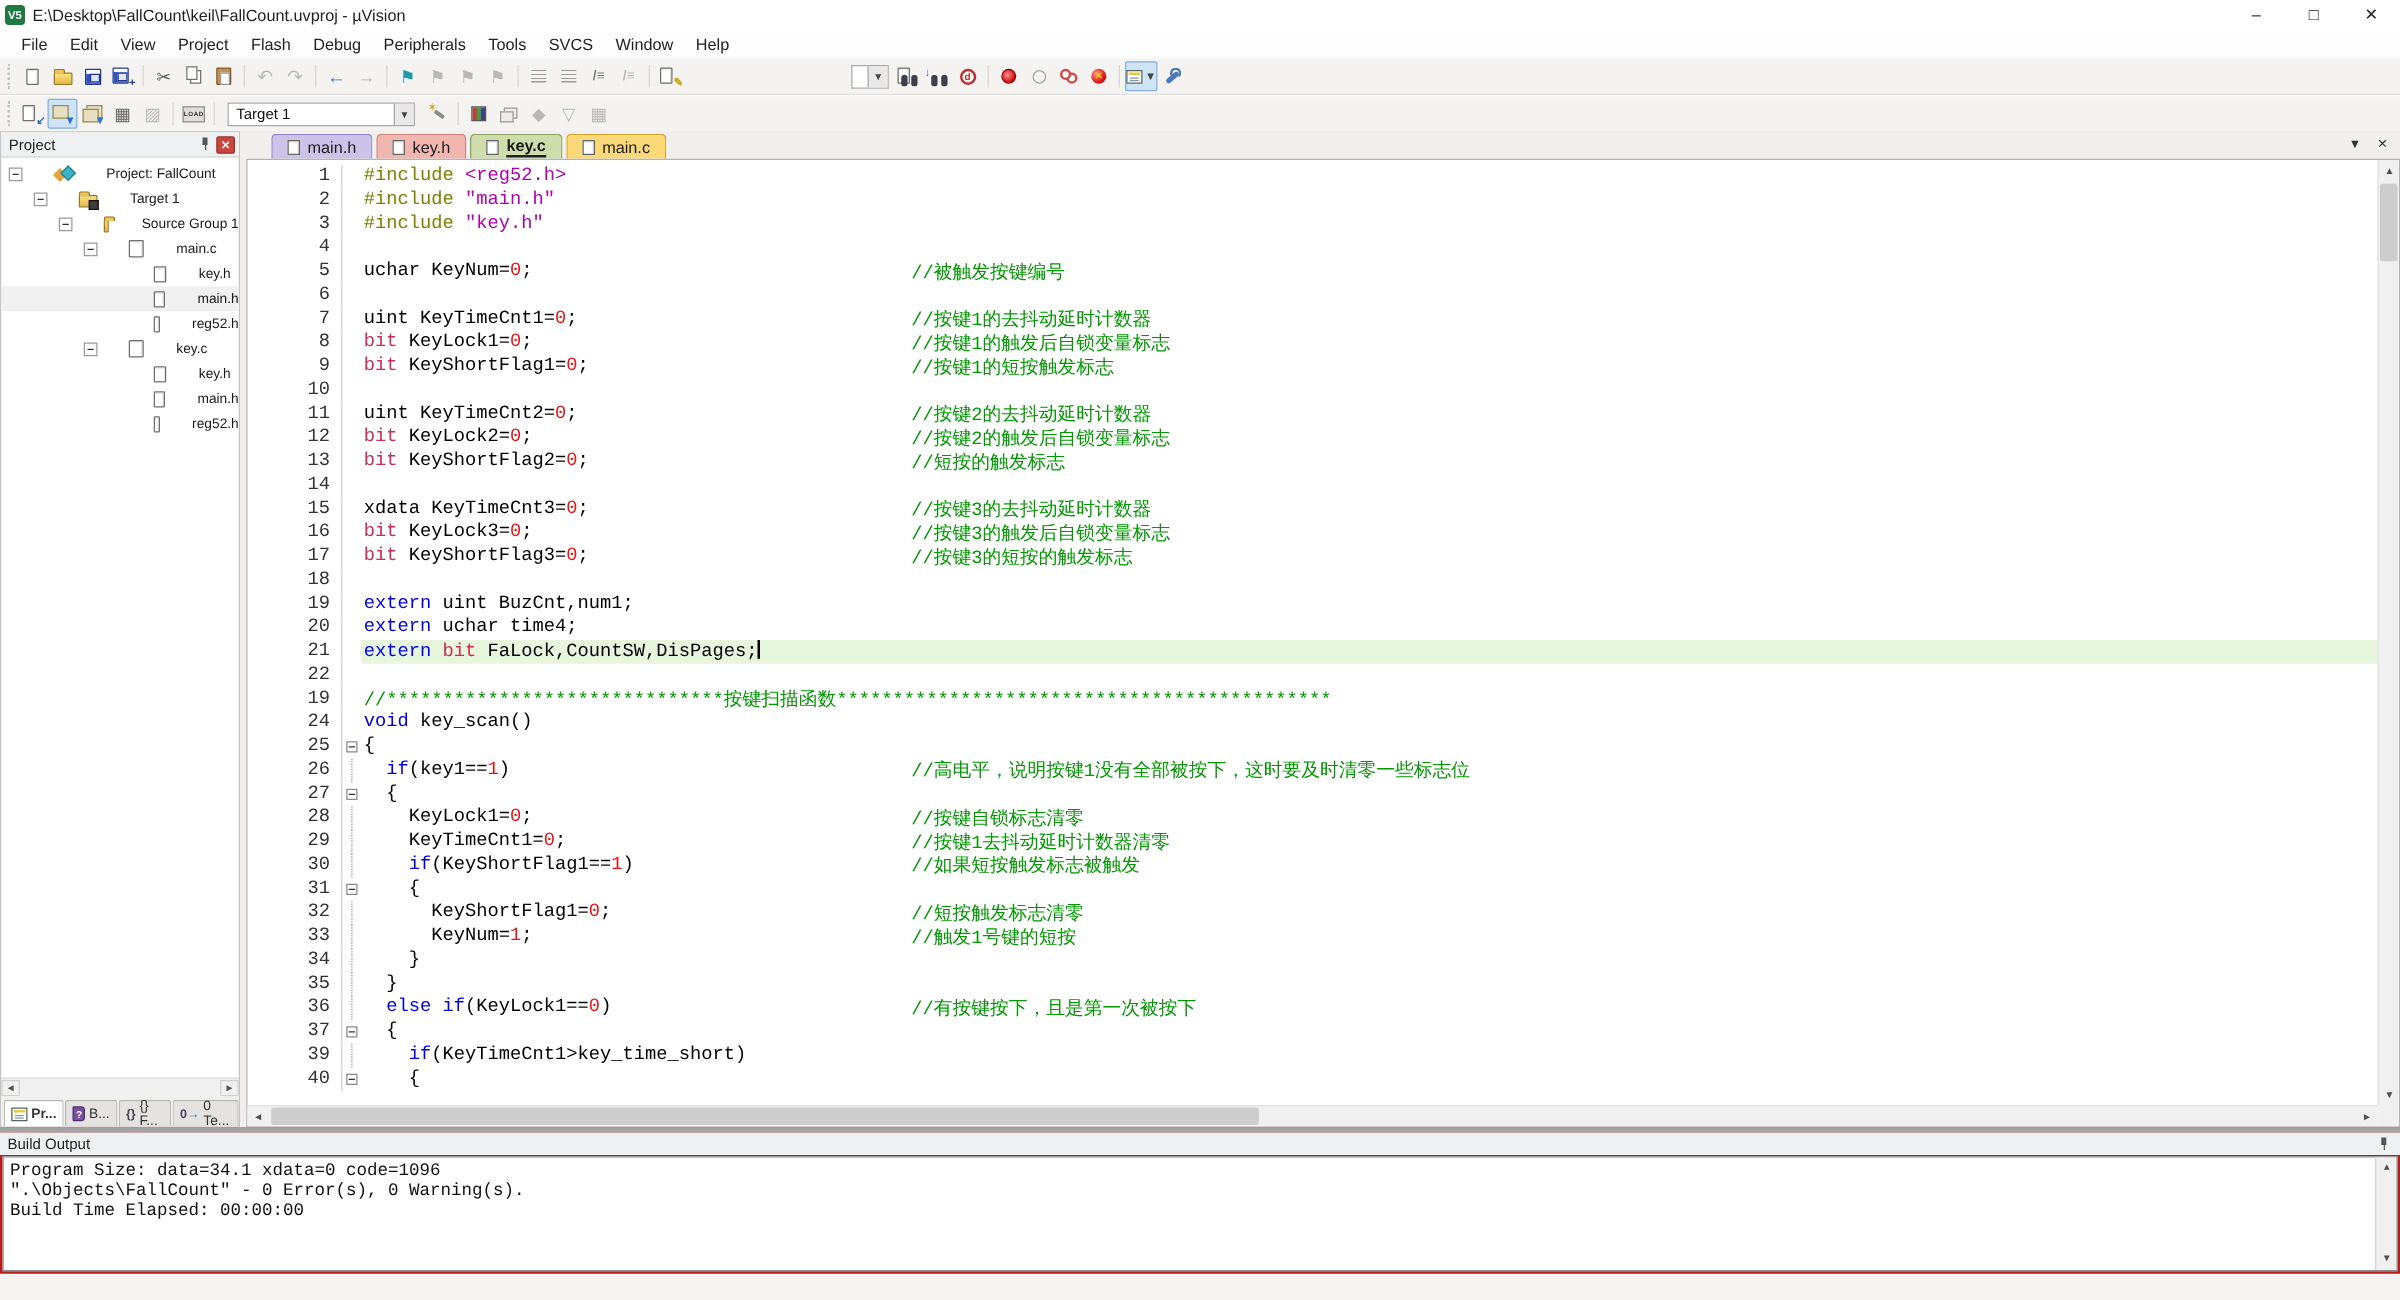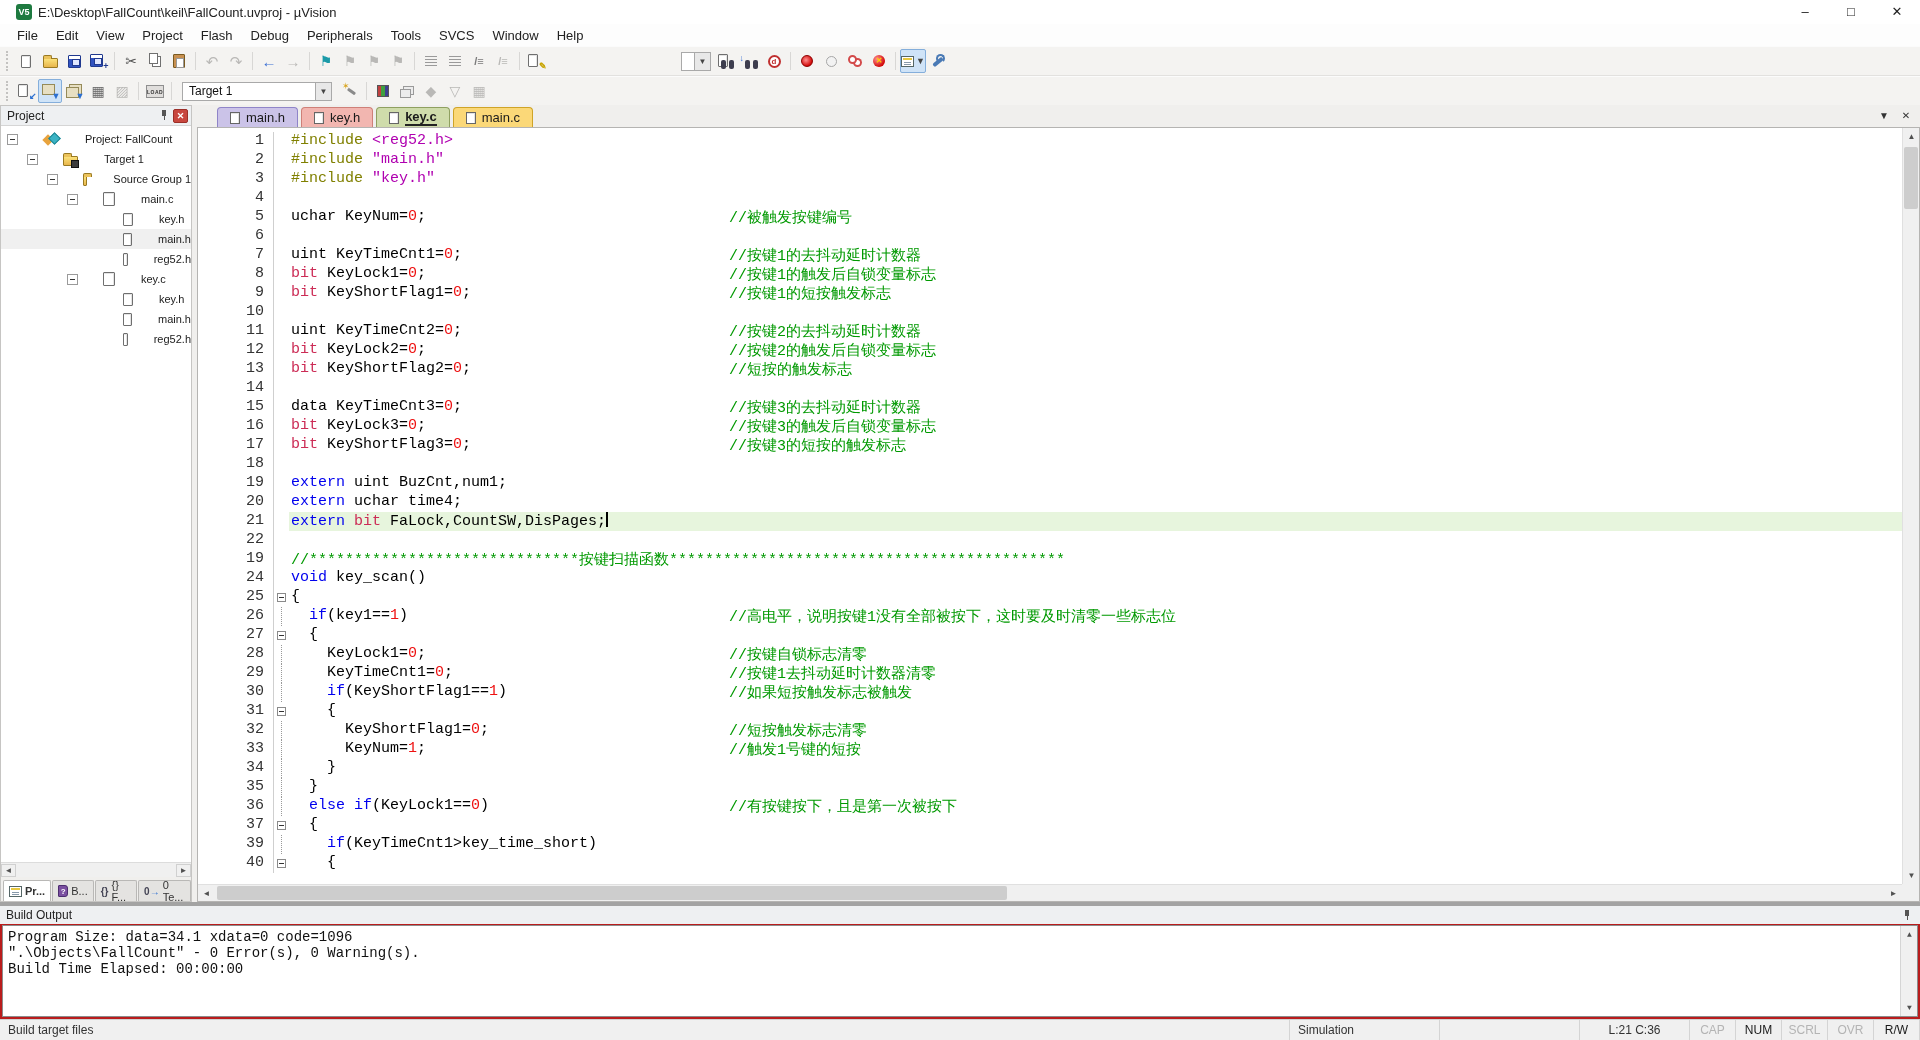--- a/index.html
+++ b/index.html
@@ -1,21 +1,21 @@
 <!DOCTYPE html>
 <html><head>
 <meta charset="utf-8">
 <style>
   * { margin:0; padding:0; box-sizing:border-box; }
   html,body { width:1920px; height:1040px; overflow:hidden; background:#f0f0f0;
     font-family:"Liberation Sans", sans-serif; color:#111; }
   #app { position:relative; width:1920px; height:1040px; background:#f5f4f2; }
 
   
-  .titlebar { height:24px; background:#ffffff; display:flex; align-items:center; padding-left:16px; }
+  .titlebar { height:24px; background:#ffffff; display:flex; align-items:center; padding-left:4px; }
   .applogo { width:16px; height:16px; background:#1e7a40; border-radius:3px; color:#fff;
     font:bold 9px/16px "Liberation Sans",sans-serif; text-align:center; margin-right:6px; }
   .title { font-size:13px; color:#222; }
   .wbtns { margin-left:auto; display:flex; height:24px; }
   .wbtn { width:46px; height:24px; text-align:center; font-size:13px; line-height:24px; color:#222; }
 
   
   .menubar { height:22px; background:#fdfdfd; display:flex; align-items:center; padding-left:8px; }
   .menuitem { padding:2px 9px; font-size:13px; color:#222; }
 
@@ -497,21 +497,21 @@
             <div class="cl"><span class="ln">5</span><span class="fmargin"></span><span class="ct"><span class="tpl">uchar KeyNum=</span><span class="tnum">0</span><span class="tpl">;</span><span class="cmt">//被触发按键编号</span></span></div>
             <div class="cl"><span class="ln">6</span><span class="fmargin"></span><span class="ct"></span></div>
             <div class="cl"><span class="ln">7</span><span class="fmargin"></span><span class="ct"><span class="tpl">uint KeyTimeCnt1=</span><span class="tnum">0</span><span class="tpl">;</span><span class="cmt">//按键1的去抖动延时计数器</span></span></div>
             <div class="cl"><span class="ln">8</span><span class="fmargin"></span><span class="ct"><span class="tbit">bit</span><span class="tpl"> KeyLock1=</span><span class="tnum">0</span><span class="tpl">;</span><span class="cmt">//按键1的触发后自锁变量标志</span></span></div>
             <div class="cl"><span class="ln">9</span><span class="fmargin"></span><span class="ct"><span class="tbit">bit</span><span class="tpl"> KeyShortFlag1=</span><span class="tnum">0</span><span class="tpl">;</span><span class="cmt">//按键1的短按触发标志</span></span></div>
             <div class="cl"><span class="ln">10</span><span class="fmargin"></span><span class="ct"></span></div>
             <div class="cl"><span class="ln">11</span><span class="fmargin"></span><span class="ct"><span class="tpl">uint KeyTimeCnt2=</span><span class="tnum">0</span><span class="tpl">;</span><span class="cmt">//按键2的去抖动延时计数器</span></span></div>
             <div class="cl"><span class="ln">12</span><span class="fmargin"></span><span class="ct"><span class="tbit">bit</span><span class="tpl"> KeyLock2=</span><span class="tnum">0</span><span class="tpl">;</span><span class="cmt">//按键2的触发后自锁变量标志</span></span></div>
             <div class="cl"><span class="ln">13</span><span class="fmargin"></span><span class="ct"><span class="tbit">bit</span><span class="tpl"> KeyShortFlag2=</span><span class="tnum">0</span><span class="tpl">;</span><span class="cmt">//短按的触发标志</span></span></div>
             <div class="cl"><span class="ln">14</span><span class="fmargin"></span><span class="ct"></span></div>
-            <div class="cl"><span class="ln">15</span><span class="fmargin"></span><span class="ct"><span class="tpl">data KeyTimeCnt3=</span><span class="tnum">0</span><span class="tpl">;</span><span class="cmt">//按键3的去抖动延时计数器</span></span></div>
+            <div class="cl"><span class="ln">15</span><span class="fmargin"></span><span class="ct"><span class="tpl">xdata KeyTimeCnt3=</span><span class="tnum">0</span><span class="tpl">;</span><span class="cmt">//按键3的去抖动延时计数器</span></span></div>
             <div class="cl"><span class="ln">16</span><span class="fmargin"></span><span class="ct"><span class="tbit">bit</span><span class="tpl"> KeyLock3=</span><span class="tnum">0</span><span class="tpl">;</span><span class="cmt">//按键3的触发后自锁变量标志</span></span></div>
             <div class="cl"><span class="ln">17</span><span class="fmargin"></span><span class="ct"><span class="tbit">bit</span><span class="tpl"> KeyShortFlag3=</span><span class="tnum">0</span><span class="tpl">;</span><span class="cmt">//按键3的短按的触发标志</span></span></div>
             <div class="cl"><span class="ln">18</span><span class="fmargin"></span><span class="ct"></span></div>
             <div class="cl"><span class="ln">19</span><span class="fmargin"></span><span class="ct"><span class="tkw">extern</span><span class="tpl"> uint BuzCnt,num1;</span></span></div>
             <div class="cl"><span class="ln">20</span><span class="fmargin"></span><span class="ct"><span class="tkw">extern</span><span class="tpl"> uchar time4;</span></span></div>
             <div class="cl cur"><span class="ln">21</span><span class="fmargin"></span><span class="ct"><span class="tkw">extern</span><span class="tpl"> </span><span class="tbit">bit</span><span class="tpl"> FaLock,CountSW,DisPages;</span><span class="cursorbar"></span></span></div>
             <div class="cl"><span class="ln">22</span><span class="fmargin"></span><span class="ct"></span></div>
             <div class="cl"><span class="ln">19</span><span class="fmargin"></span><span class="ct"><span class="tcmt">//******************************按键扫描函数********************************************</span></span></div>
             <div class="cl"><span class="ln">24</span><span class="fmargin"></span><span class="ct"><span class="tkw">void</span><span class="tpl"> key_scan()</span></span></div>
             <div class="cl"><span class="ln">25</span><span class="fmargin"><span class="fbox"></span></span><span class="ct"><span class="tpl">{</span></span></div>
@@ -554,27 +554,14 @@
       <div>Program Size: data=34.1 xdata=0 code=1096</div>
         <div>".\Objects\FallCount" - 0 Error(s), 0 Warning(s).</div>
         <div>Build Time Elapsed:  00:00:00</div>
         <div class="bvscroll">
         <span class="va" style="top:0">▲</span>
         <span class="va" style="bottom:0">▼</span>
       </div>
     </div>
   </div>
 
-  <div class="statusbar">
-    <span class="scell grow">Build target files</span>
-    <span class="scell sim">Simulation</span>
-    <span class="scell blank"></span>
-    <span class="scell pos">L:21 C:36</span>
-    <span id="stoggles" style="display:flex">
-        <span class="scell tog">CAP</span>
-        <span class="scell tog on">NUM</span>
-        <span class="scell tog">SCRL</span>
-        <span class="scell tog">OVR</span>
-        <span class="scell tog on">R/W</span>
-      </span>
-  </div>
 
 </div>
 
 </body></html>

